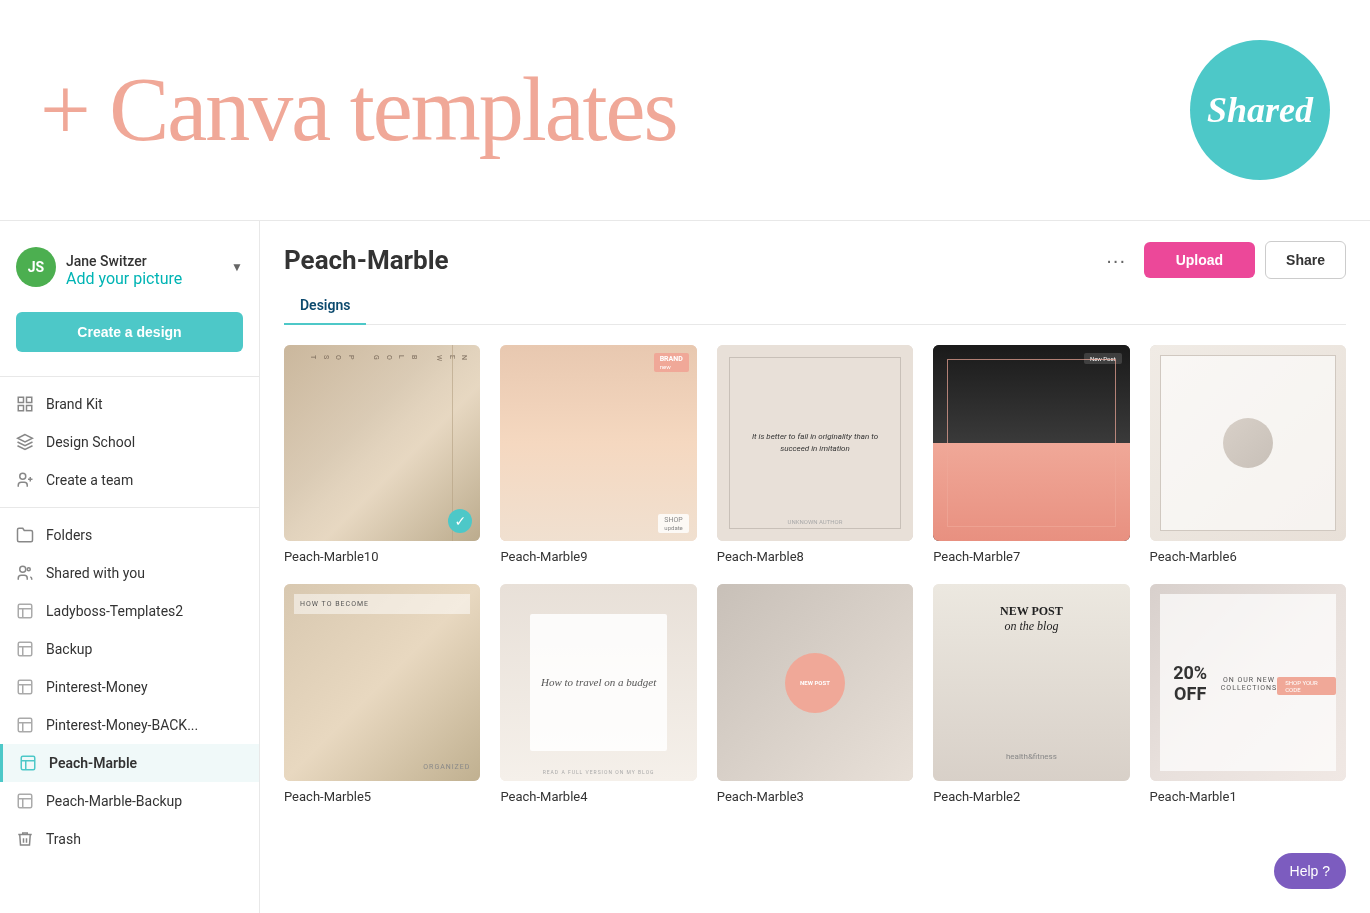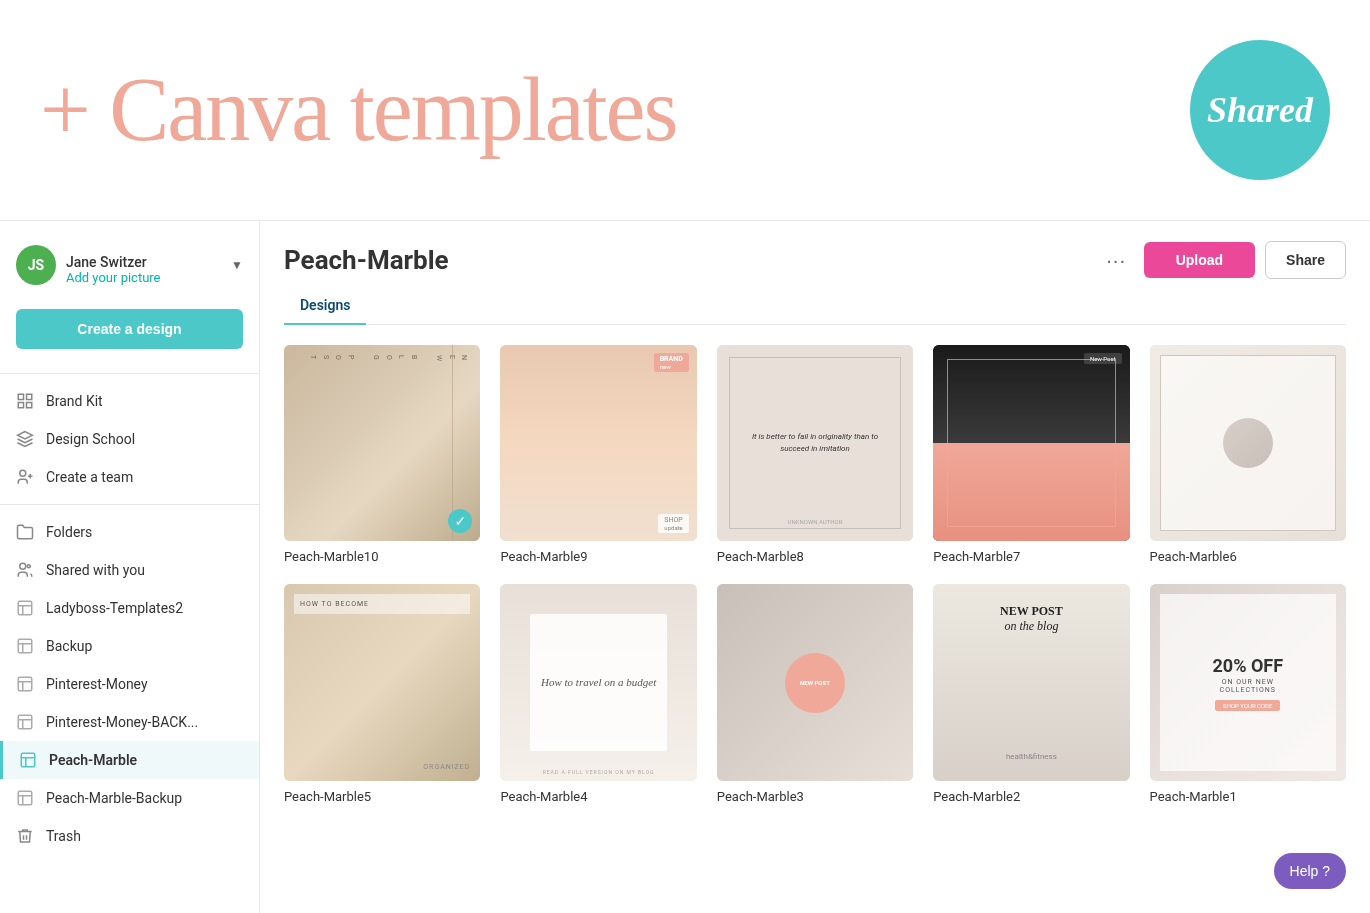--- a/index.html
+++ b/index.html
@@ -72,21 +72,21 @@
       color: white;
       display: flex;
       align-items: center;
       justify-content: center;
       font-size: 14px;
       font-weight: bold;
       flex-shrink: 0;
     }
     .user-info { flex: 1; margin-top: 8px; }
     .user-name { font-size: 14px; font-weight: 500; color: #333; }
-    .add-picture { font-size: 13px; color: #00b4b4; cursor: pointer; }
+    .add-picture { font-size: 16px; color: #00b4b4; cursor: pointer; }
     .dropdown-arrow { color: #666; font-size: 12px; cursor: pointer; }
 
     .create-btn {
       margin: 8px 16px 16px;
       background: #4dc8c8;
       color: white;
       border: none;
       border-radius: 6px;
       padding: 12px 20px;
       font-size: 14px;
@@ -567,21 +567,21 @@
             <div style="position:absolute; bottom:20px; left:0; right:0; text-align:center; font-size:8px; color:#888;">health&amp;fitness</div>
           </div>
         </div>
         <div class="design-name">Peach-Marble2</div>
       </div>
 
       <div class="design-card">
         <div class="design-thumb" style="background:#e8e0e0;">
           <div class="thumb-inner">
             <div style="position:absolute; top:0; left:0; right:0; bottom:0; background: linear-gradient(135deg, #d8d0cc, #e8e0dc 50%, #f0e8e4 100%);"></div>
-            <div style="position:absolute; inset:10px; background:rgba(255,255,255,0.7); display:flex; flex-direction:column; align-items:center; justify-content:center; padding:0;">
+            <div style="position:absolute; inset:10px; background:rgba(255,255,255,0.7); display:flex; flex-direction:row; align-items:center; justify-content:center; padding:0;">
               <div style="font-size:18px; color:#333; font-weight:bold; text-align:center;">20% OFF</div>
               <div style="font-size:7px; color:#555; text-align:center; text-transform:uppercase; letter-spacing:1px; margin-top:2px;">ON OUR NEW<br>COLLECTIONS</div>
               <div style="margin-top:6px; background:#f0a898; padding:2px 8px; border-radius:2px;">
                 <div style="font-size:6px; color:#fff; text-transform:uppercase;">SHOP YOUR CODE</div>
               </div>
             </div>
           </div>
         </div>
         <div class="design-name">Peach-Marble1</div>
       </div>

